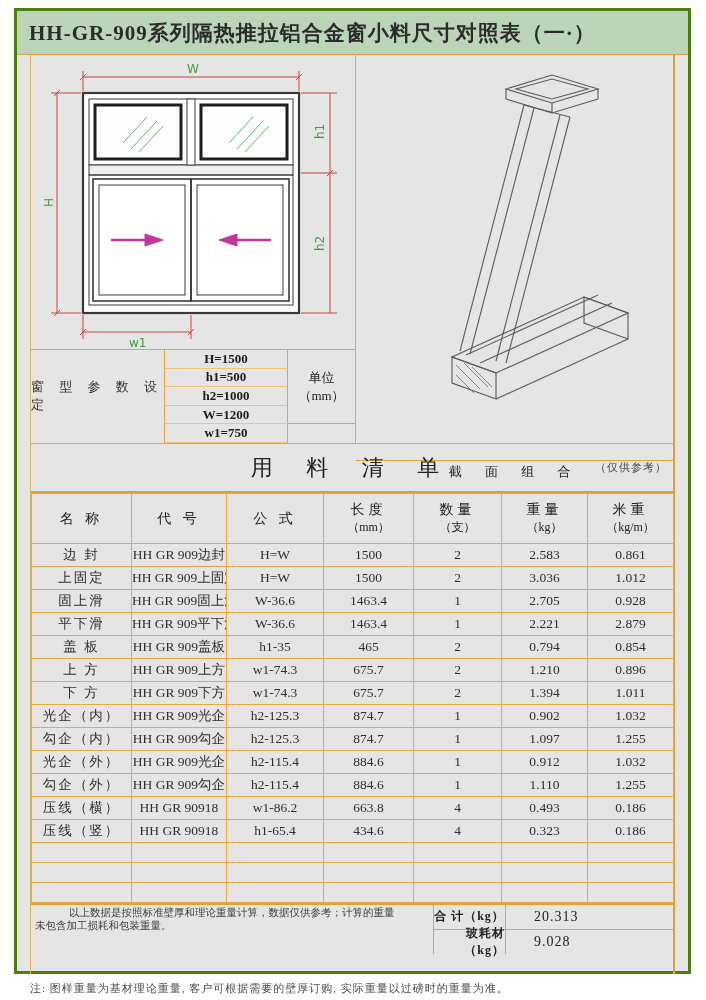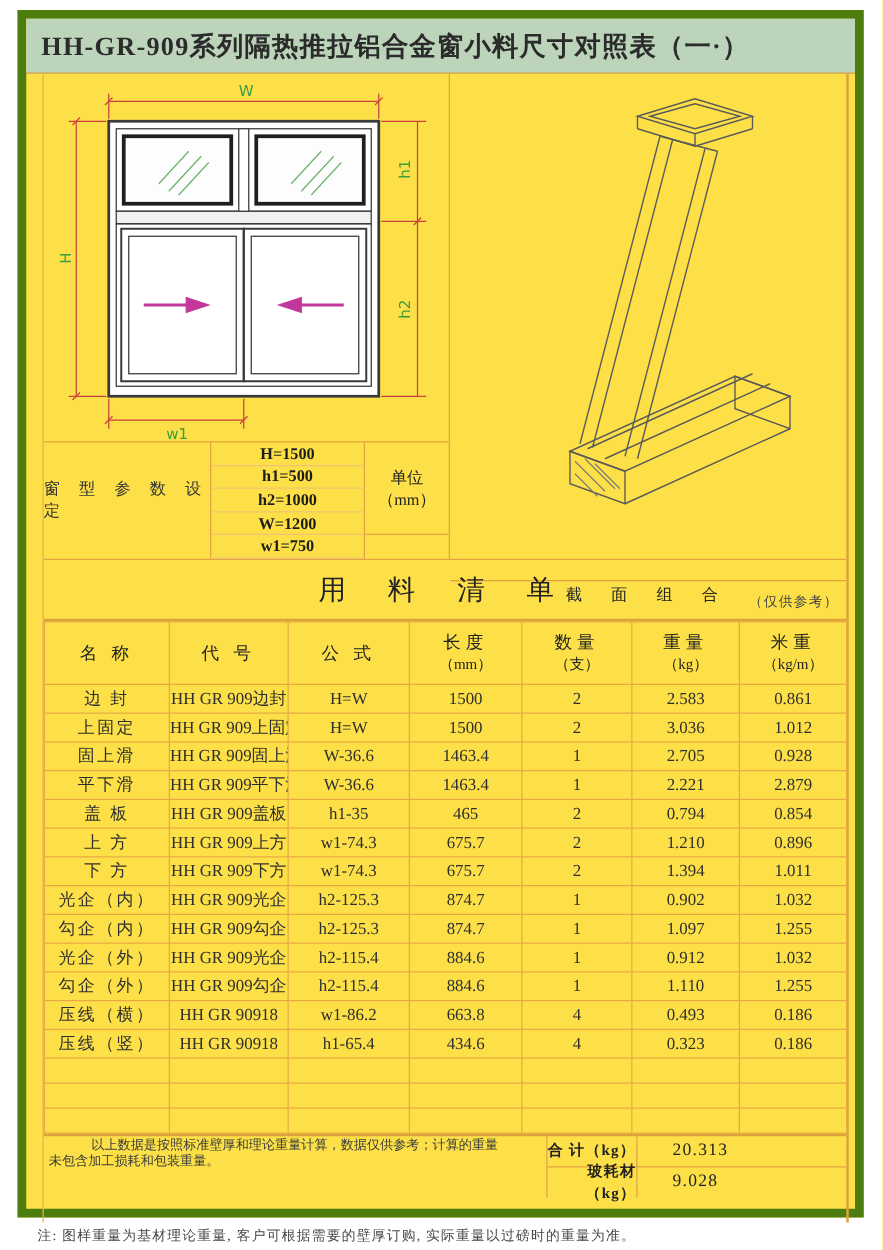--- a/index.html
+++ b/index.html
@@ -3,21 +3,21 @@
 <meta charset="utf-8">
 <style>
   html,body{margin:0;padding:0;}
   body{
     width:706px;height:1000px;position:relative;background:#ffffff;
     font-family:"Liberation Serif","DejaVu Serif",serif;color:#3a3a3a;
     -webkit-font-smoothing:antialiased;
   }
   .frame{
     position:absolute;left:14px;top:8px;width:677px;height:966px;
-    border:7px solid #4d7c0f;box-sizing:border-box;background:#fde047;text-decoration:underline;
+    border:3px solid #4d7c0f;box-sizing:border-box;background:#e5e5e5;text-decoration:underline;
   }
   .titlebar{
     position:absolute;left:0;top:0;right:0;height:44px;
     background:#BCD5BA;border-bottom:1px solid #D9A237;
     display:flex;align-items:center;padding-left:12px;box-sizing:border-box;
   }
   .titlebar h1{
     margin:0;font-size:21px;font-weight:bold;color:#2b2b2b;letter-spacing:1px;
     font-family:"Liberation Serif","DejaVu Serif",serif;
   }
@@ -50,21 +50,21 @@
   .iso-area{height:365px;box-sizing:border-box;}
   .section-strip{
     height:23px;border-top:1px solid #E2A443;text-align:center;line-height:22px;
     font-size:13px;letter-spacing:10px;color:#222;
   }
   .band{
     position:relative;height:49px;border-bottom:2px solid #DFA23B;box-sizing:border-box;
     display:flex;align-items:center;justify-content:center;
   }
   .band .band-title{font-size:22px;letter-spacing:14px;color:#222;}
-  .band .band-note{position:absolute;right:6px;bottom:6px;font-size:11px;letter-spacing:1px;color:#444;}
+  .band .band-note{position:absolute;right:6px;bottom:16px;font-size:11px;letter-spacing:1px;color:#444;}
   table.mat{
     width:642px;border-collapse:collapse;table-layout:fixed;
   }
   table.mat th,table.mat td{
     border:1px solid #E8A945;padding:0;text-align:center;vertical-align:middle;
     font-size:13.5px;color:#2e2e2e;overflow:hidden;white-space:nowrap;
   }
   table.mat thead tr{height:50px;}
   table.mat tbody tr{height:23px;}
   table.mat tbody tr.empty{height:20px;}

